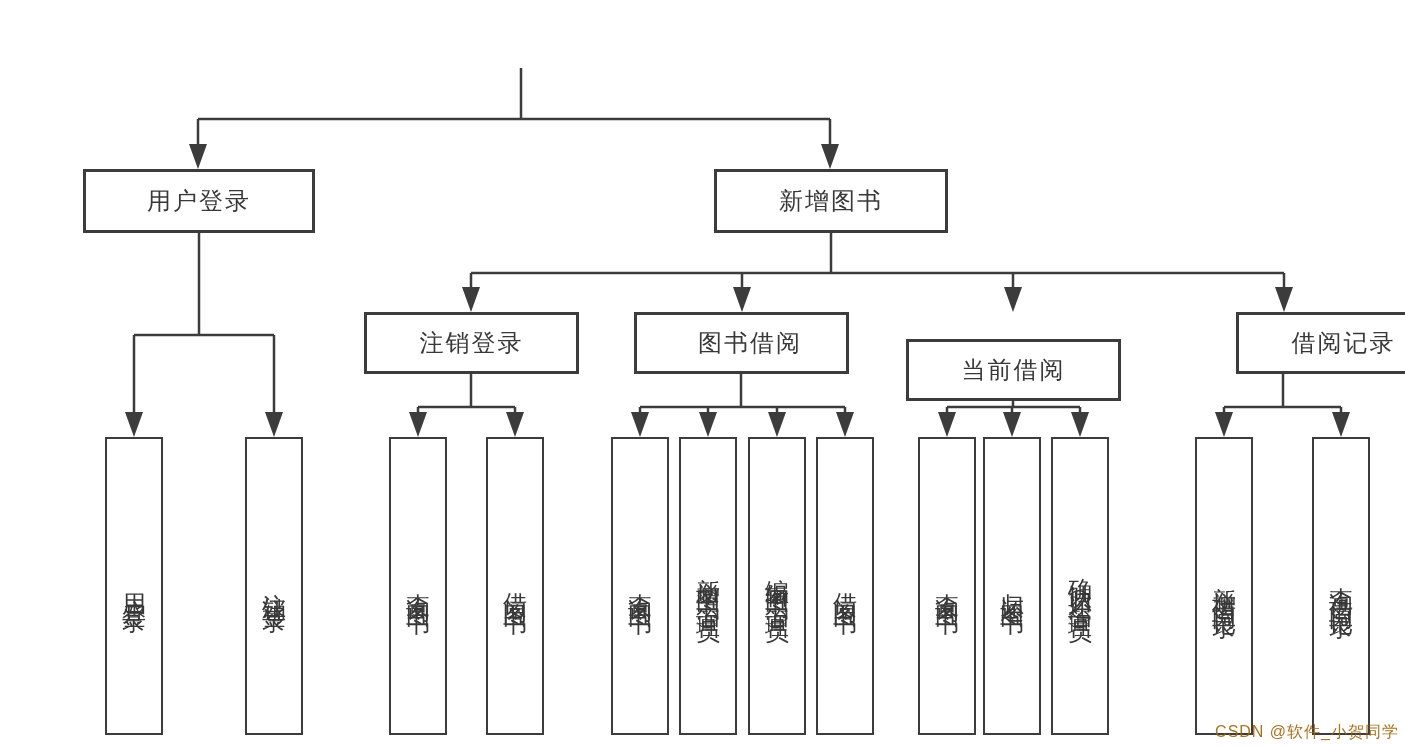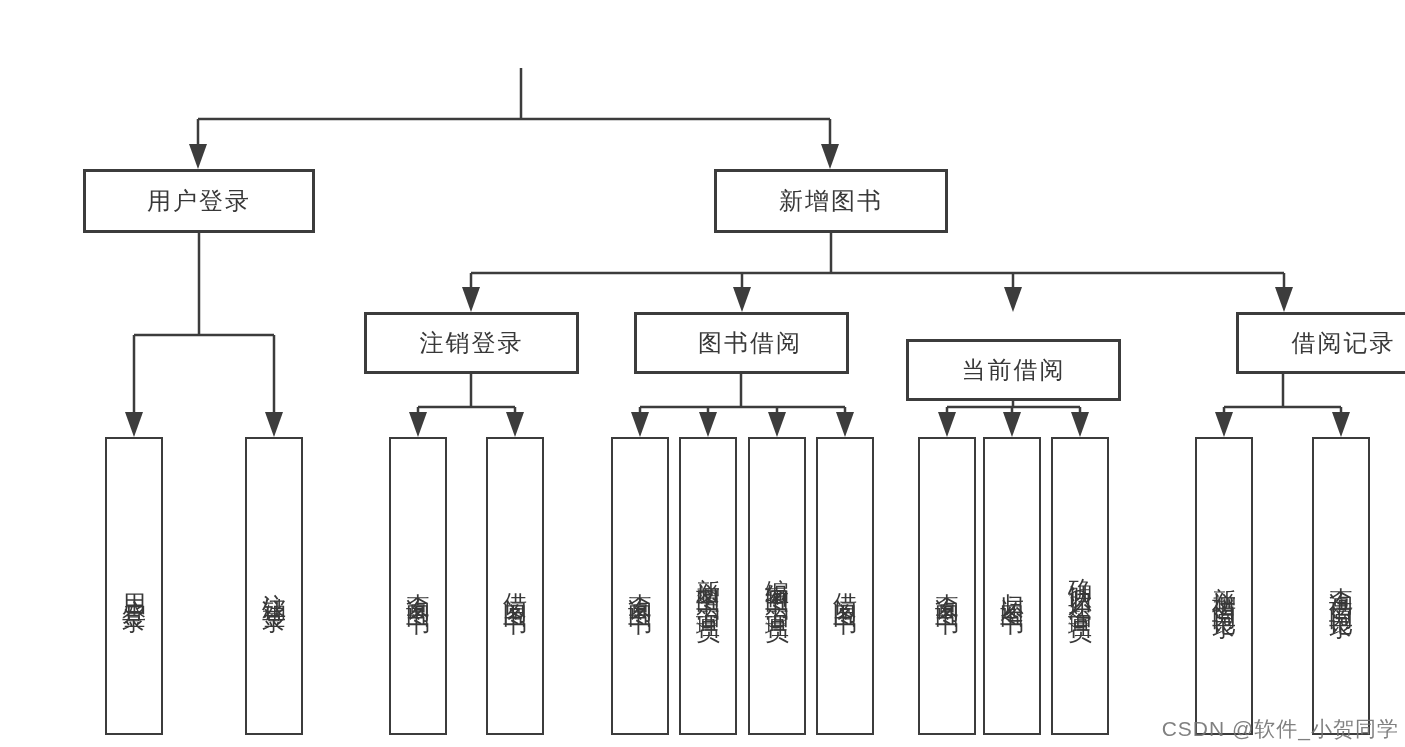--- a/index.html
+++ b/index.html
@@ -55,22 +55,22 @@
   .f3  { left: 389px; }  .f4  { left: 486px; }
   .f5  { left: 611px; }  .f6  { left: 679px; }
   .f7  { left: 748px; }  .f8  { left: 816px; }
   .f9  { left: 918px; }  .f10 { left: 983px; }
   .f11 { left: 1051px; }
   .f12 { left: 1195px; } .f13 { left: 1312px; }
   .wm {
     position: absolute;
     right: 6px;
     bottom: 4px;
-    font-size: 21px;
-    color: #737373;
+    font-size: 16px;
+    color: #a16207;
     letter-spacing: 1px;
     opacity: 0.9;
     white-space: nowrap;
   }
   .wires path { stroke: #3c3c3c; stroke-width: 2.5; fill: none; }
   .wires polygon { fill: #3c3c3c; stroke: none; }
 </style>
 </head>
 <body>
 

